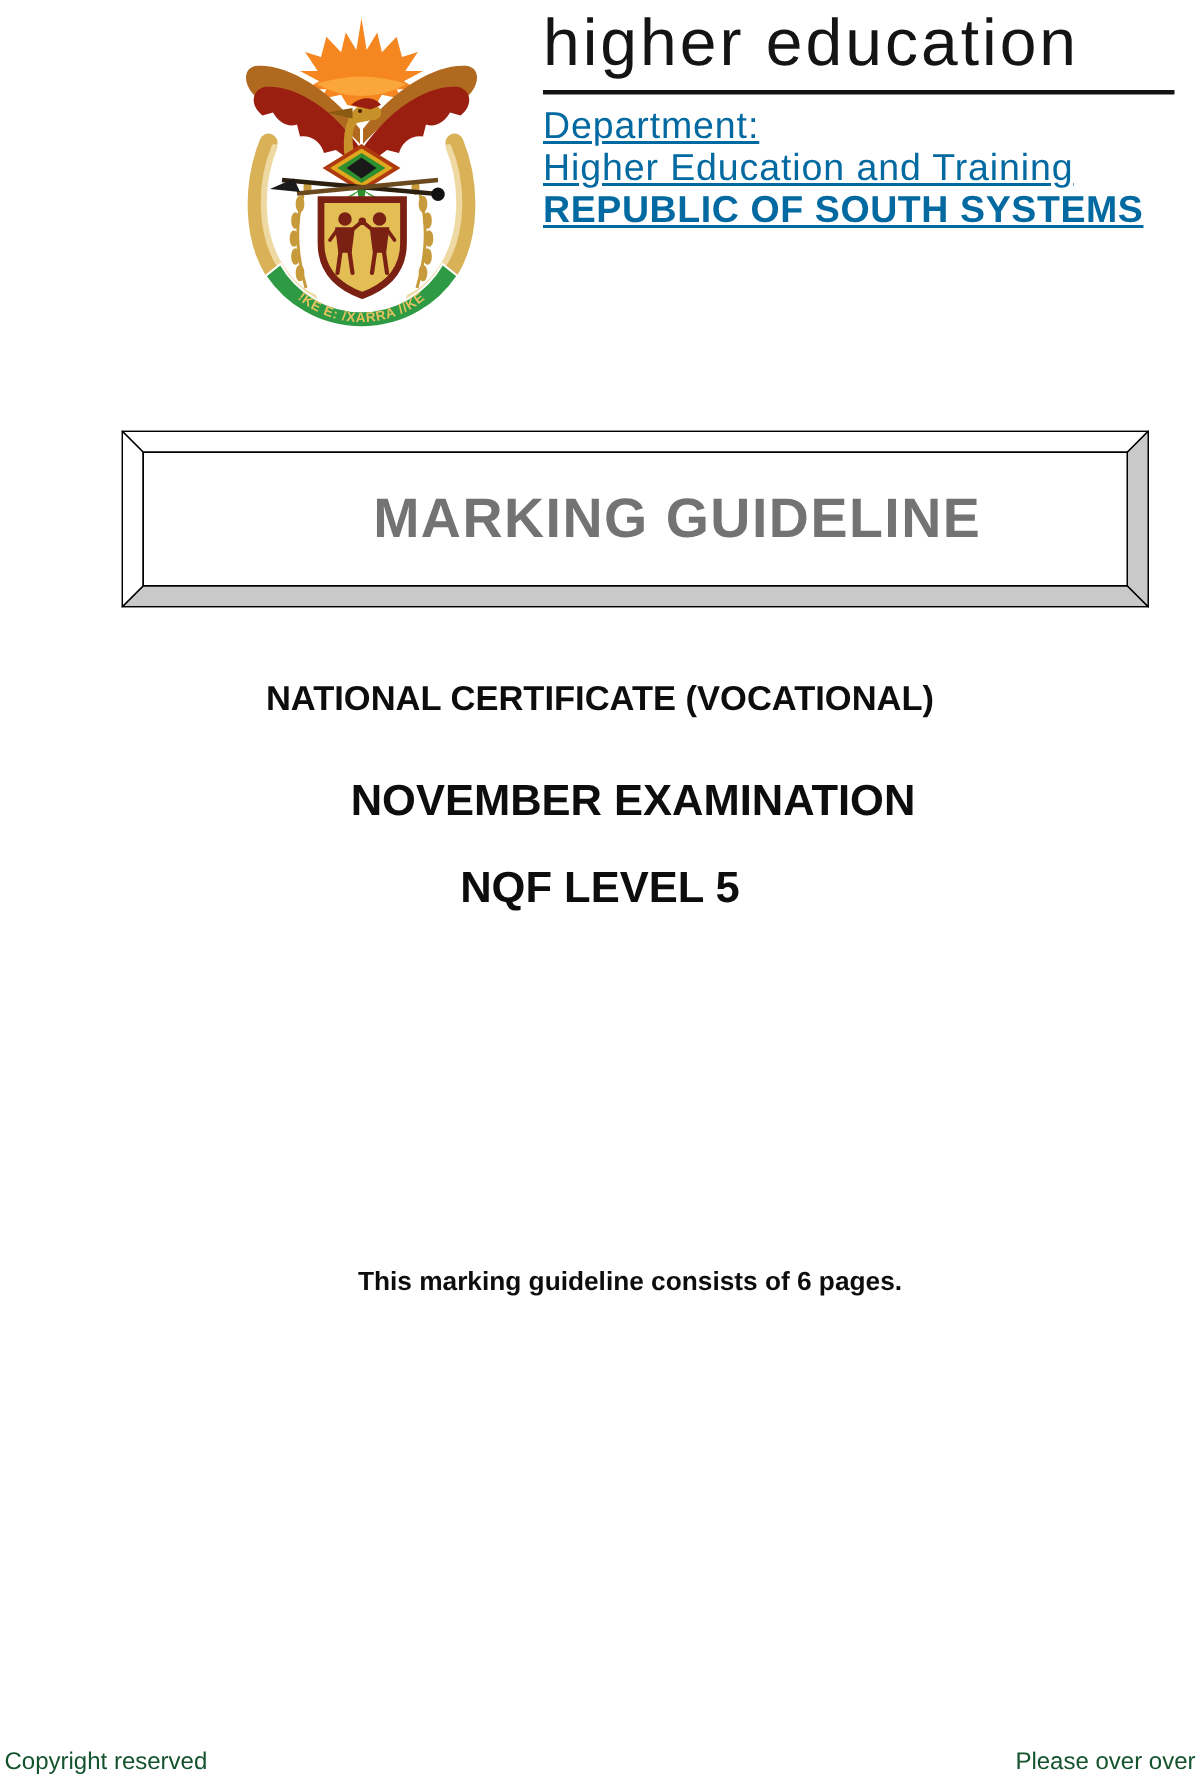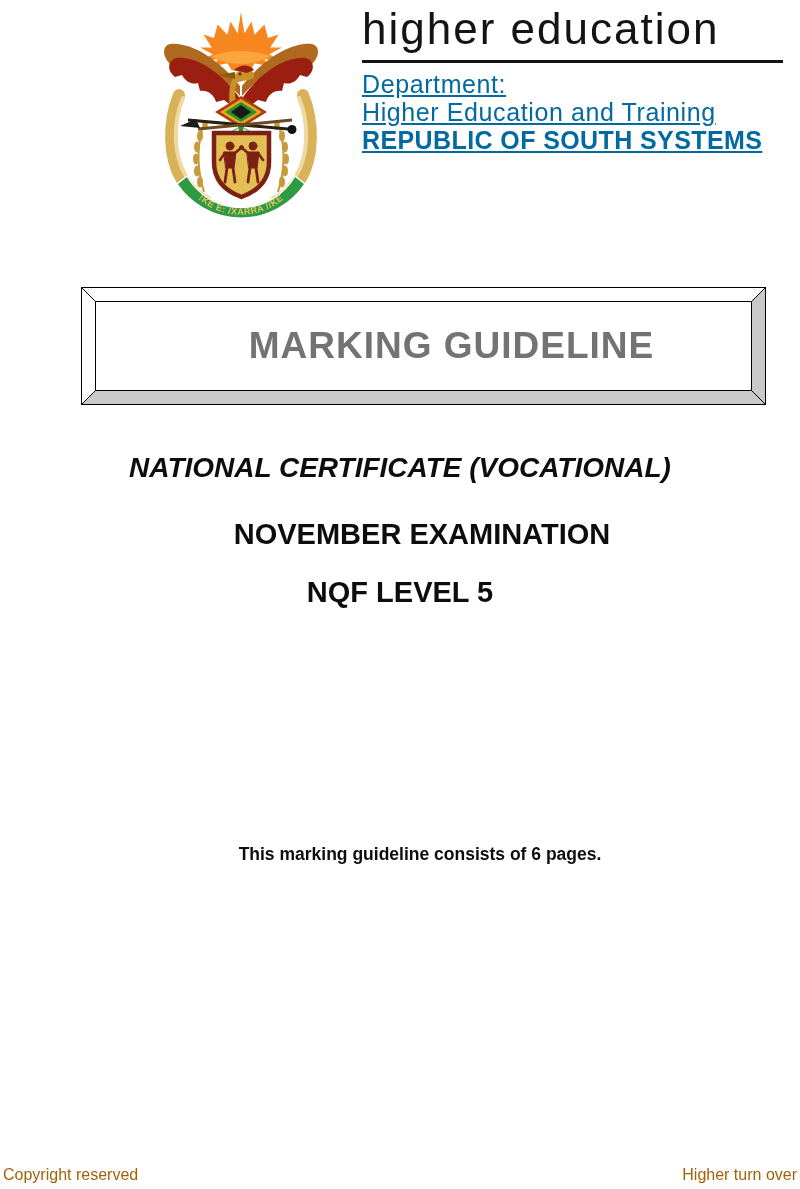--- a/index.html
+++ b/index.html
@@ -21,30 +21,30 @@
   
   .mg-box{position:absolute;left:81px;top:287px;width:685px;height:118px;}
   .mg-box svg{position:absolute;left:0;top:0;}
   .mg-title{
     position:absolute;left:0;top:0;width:100%;height:100%;
     display:flex;align-items:center;justify-content:center;
     font-size:37px;font-weight:bold;letter-spacing:1px;color:#737373;margin-left:28px;
   }
   
   .cline{position:absolute;left:0;width:100%;text-align:center;font-weight:bold;color:#0d0d0d;}
-  .h-cert{top:452px;font-size:28px;font-style:italic;}
+  .h-cert{top:452px;font-size:23px;}
   .h-exam{top:518px;font-size:29px;padding-left:22px;}
   .h-subject{top:576px;font-size:29px;line-height:32px;}
   .h-date{top:686px;font-size:29px;}
   .h-note{top:844px;font-size:17.5px;margin-left:20px;}
   
   .footer{
     position:absolute;left:3px;right:3px;bottom:5px;
     display:flex;justify-content:space-between;
-    font-size:16px;color:#a16207;
+    font-size:16px;color:#14532d;
   }
 </style>
 </head>
 <body>
 
 <div class="page">
 
   <div>
 
     <svg class="emblem" viewBox="0 0 158 212" aria-hidden="true">
@@ -163,16 +163,16 @@
 
   <div class="cline h-cert">NATIONAL CERTIFICATE (VOCATIONAL)</div>
   <div class="cline h-exam">NOVEMBER EXAMINATION</div>
   <div class="cline h-subject">
     <div>NQF LEVEL 5</div>
   </div>
   <div class="cline h-note">This marking guideline consists of 6 pages.</div>
 
   <div class="footer">
     <span>Copyright reserved</span>
-    <span>Higher turn over</span>
+    <span>Please over over</span>
   </div>
 
 </div>
 
 </body></html>

